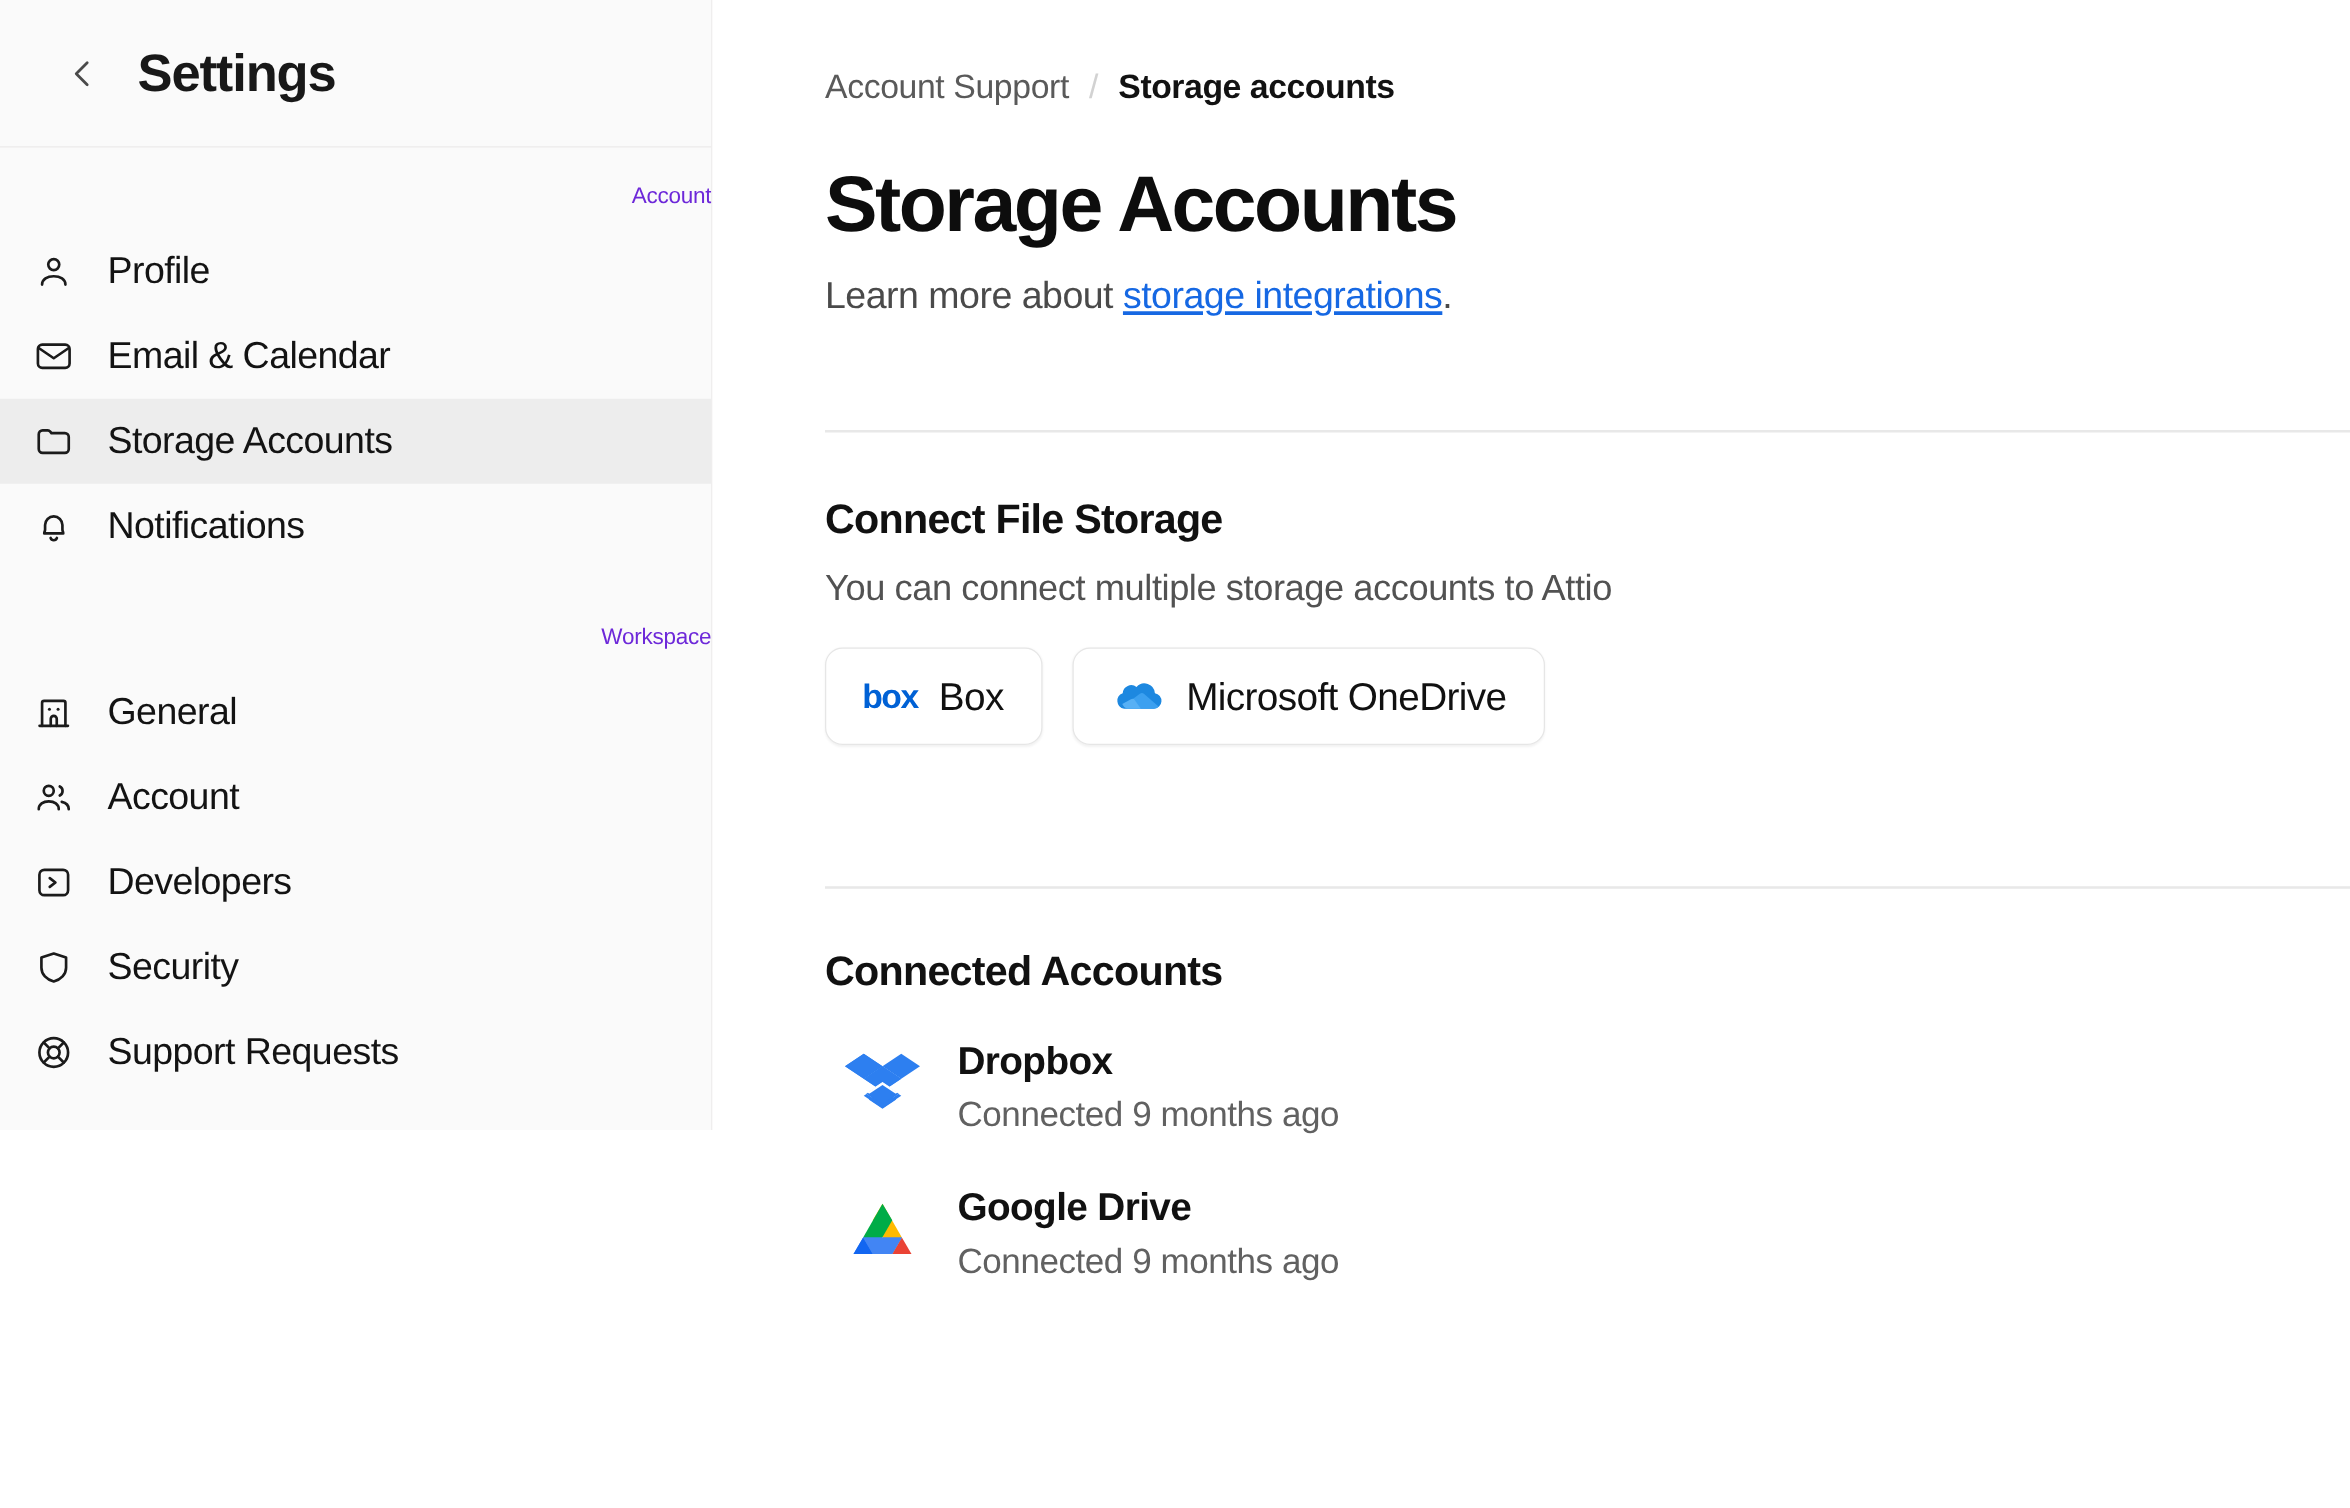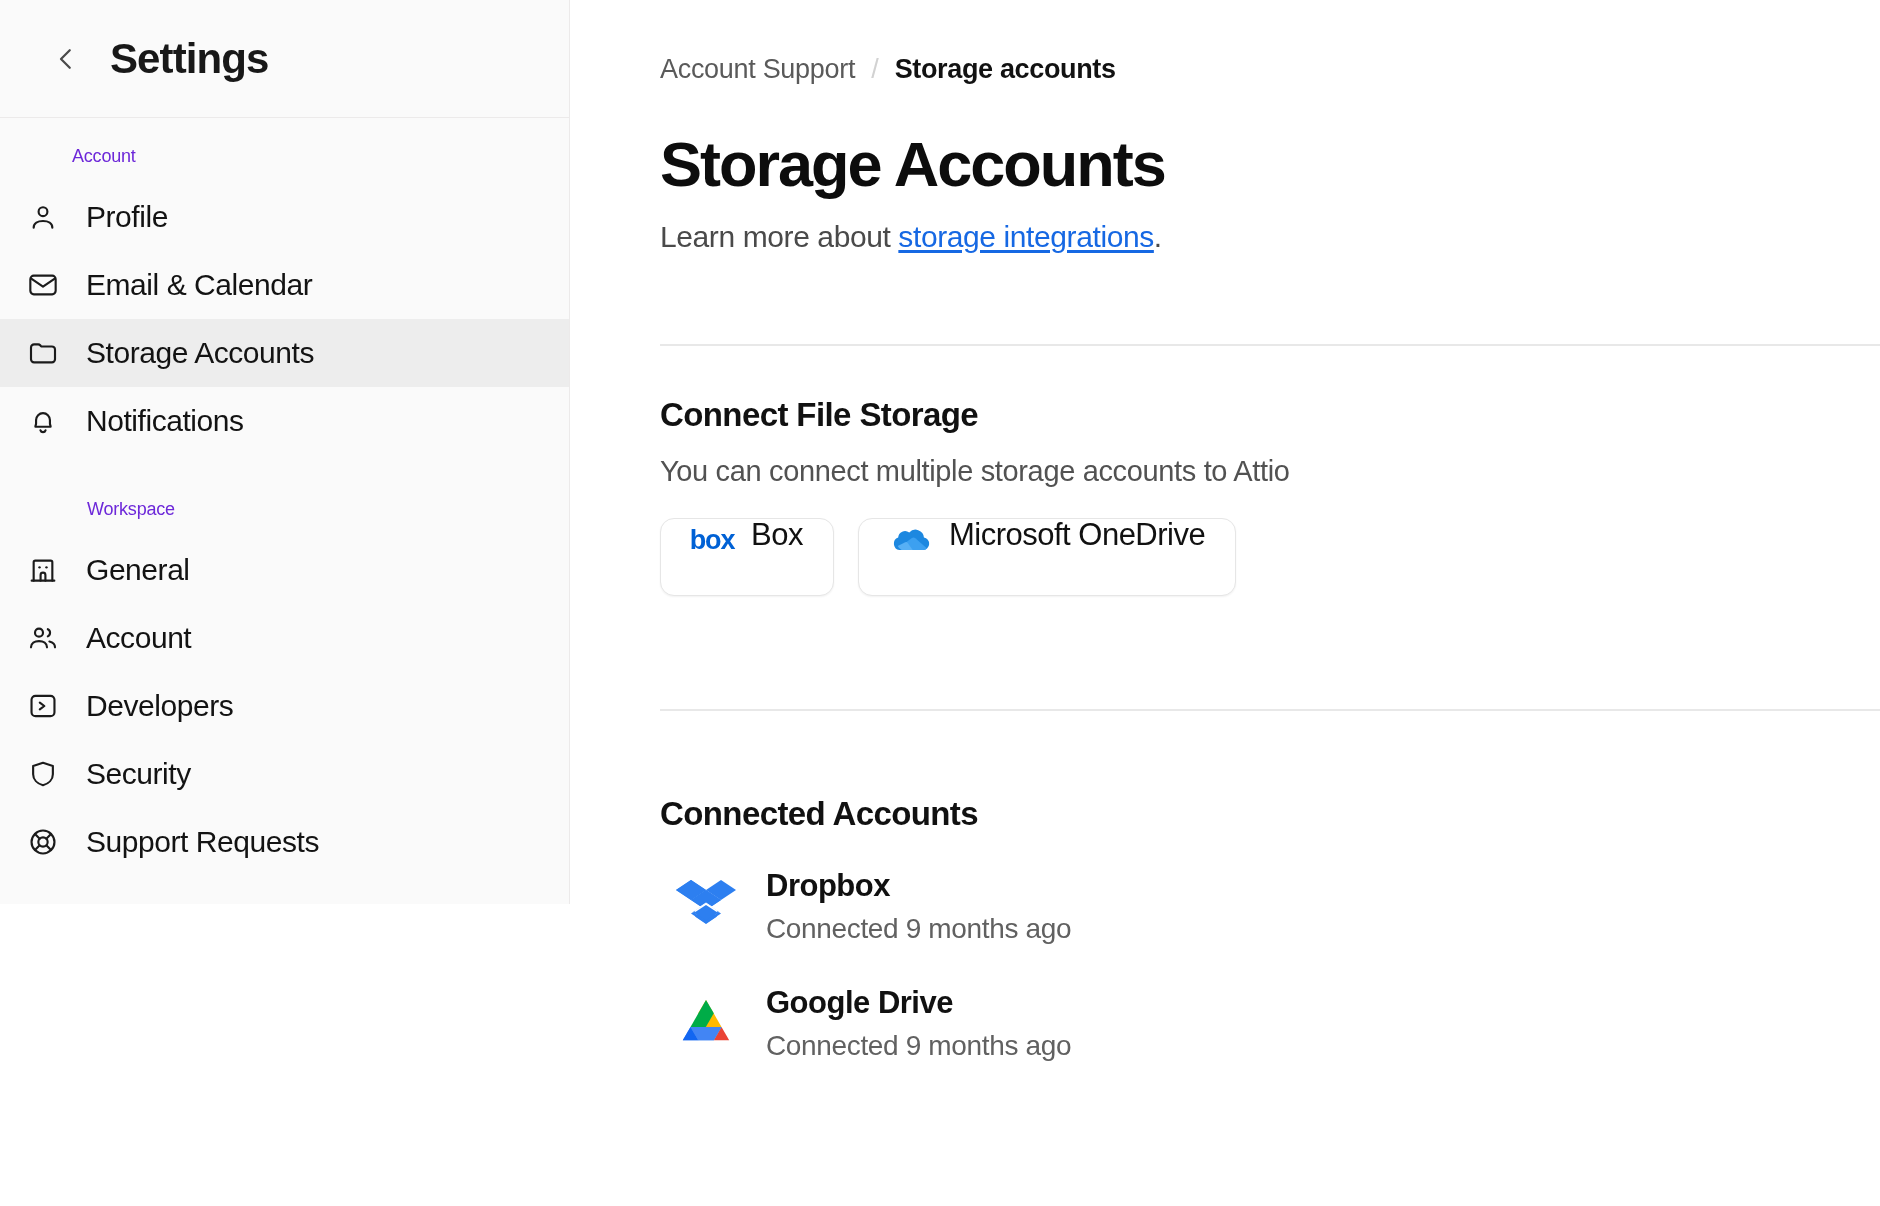--- a/index.html
+++ b/index.html
@@ -21,20 +21,21 @@
   
   .sidebar {
     width: 570px;
     height: 904px;
     flex: 0 0 570px;
     background: #fafafa;
     border-right: 1.5px solid #eceaea;
     display: flex;
     flex-direction: column;
     position: relative;
+    text-align: right;
   }
   .sidebar-header {
     height: 118px;
     flex: 0 0 118px;
     border-bottom: 1.5px solid #eceaea;
     display: flex;
     align-items: center;
     padding-left: 50px;
     gap: 0px;
   }
@@ -190,21 +191,21 @@
   }
   .divider.d1 { top: 344px; }
   .divider.d2 { top: 709px; }
 
   .section {
     position: absolute;
     left: 90px;
     right: 0;
   }
   .section.connect { top: 398px; }
-  .section.connected { top: 797px; }
+  .section.connected { top: 760px; }
 
   .section-title {
     font-size: 33px;
     font-weight: 600;
     color: #111111;
     letter-spacing: -0.6px;
     line-height: 1;
     margin: 0 0 26px 0;
   }
   .section-desc {
@@ -215,21 +216,21 @@
     margin: 0 0 32px 0;
   }
 
   .provider-row {
     display: flex;
     gap: 24px;
     align-items: center;
   }
   .provider-btn {
     display: inline-flex;
-    align-items: flex-start;
+    align-items: center;
     gap: 18px;
     height: 78px;
     padding: 0 30px;
     background: #ffffff;
     border: 1.5px solid #e6e6e6;
     border-radius: 14px;
     box-shadow: 0 1px 2px rgba(16,16,16,0.055);
     cursor: pointer;
   }
   .provider-logo {

